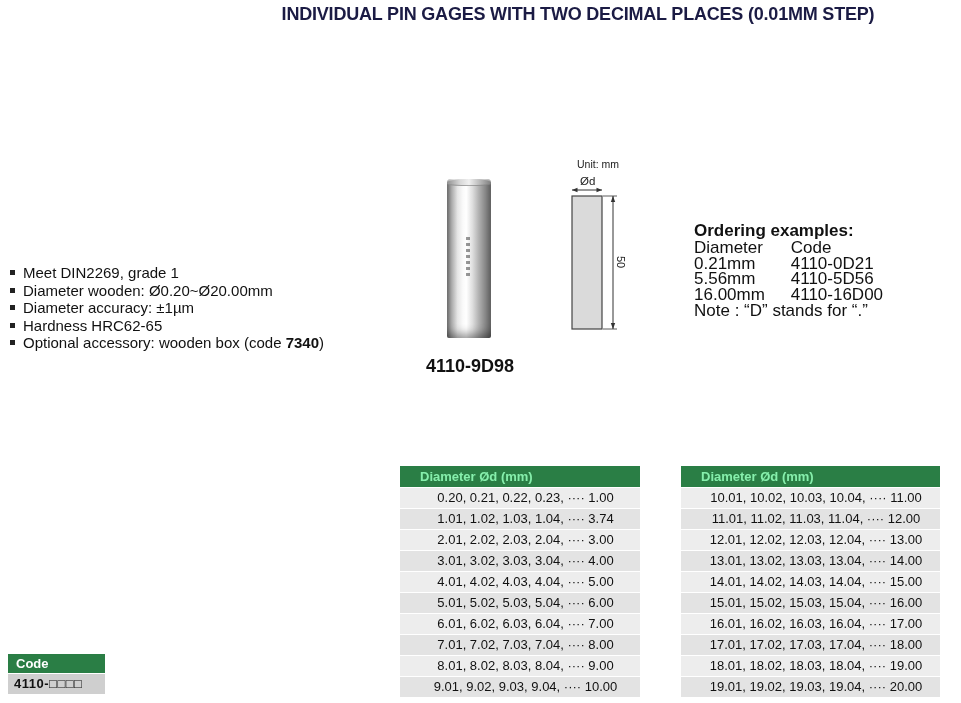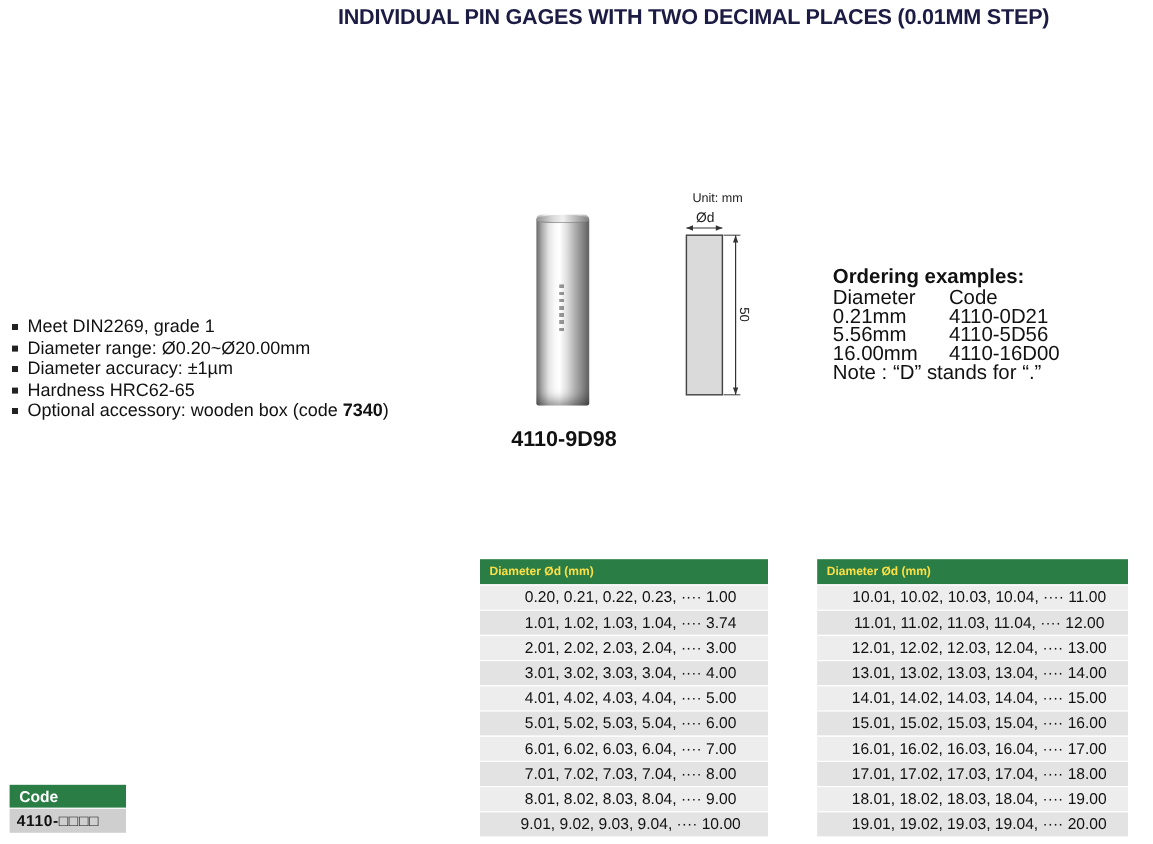--- a/index.html
+++ b/index.html
@@ -32,22 +32,22 @@
   svg text{font-family:"Liberation Sans","DejaVu Sans",sans-serif;fill:#222;}
 
   
   .ordering{position:absolute;left:694px;top:223px;width:240px;font-size:17px;line-height:15.8px;}
   .ord-title{font-weight:bold;margin-bottom:1px;}
   .ord-row .d{display:inline-block;width:92px;}
   .ord-note{margin-top:0;}
 
   
   .gtable{position:absolute;top:466px;}
-  .gtable .thead{height:21px;line-height:21px;background:#2a7e45;color:#fde047;
-    font-weight:bold;font-size:10px;padding-left:8px;}
+  .gtable .thead{height:21px;line-height:21px;background:#2a7e45;color:#86efac;
+    font-weight:bold;font-size:13px;padding-left:20px;}
   .gtable .row{height:20px;line-height:20px;text-align:center;font-size:13px;
     border-top:1px solid #fff;color:#111;padding-left:11px;}
   .gtable .row:nth-child(even){background:#ededed;}
   .gtable .row:nth-child(odd){background:#e3e3e3;}
   #table-left{left:400px;width:240px;}
   #table-right{left:681px;width:259px;}
 
   
   .codeblock{position:absolute;left:8px;top:654px;width:97px;font-size:13px;}
   .codeblock .chead{background:#2a7e45;color:#fff;font-weight:bold;height:19px;line-height:19px;padding-left:8px;}
@@ -61,21 +61,21 @@
 
   <div class="title">INDIVIDUAL PIN GAGES WITH TWO DECIMAL PLACES (0.01MM STEP)</div>
 
   <div class="features">
     <div class="feature">
       <span class="sq"></span>
       <span>Meet DIN2269, grade 1</span>
     </div>
     <div class="feature">
       <span class="sq"></span>
-      <span>Diameter range: Ø0.20~Ø20.00mm</span>
+      <span>Diameter wooden: Ø0.20~Ø20.00mm</span>
     </div>
     <div class="feature">
       <span class="sq"></span>
       <span>Diameter accuracy: ±1µm</span>
     </div>
     <div class="feature">
       <span class="sq"></span>
       <span>Hardness HRC62-65</span>
     </div>
     <div class="feature">

